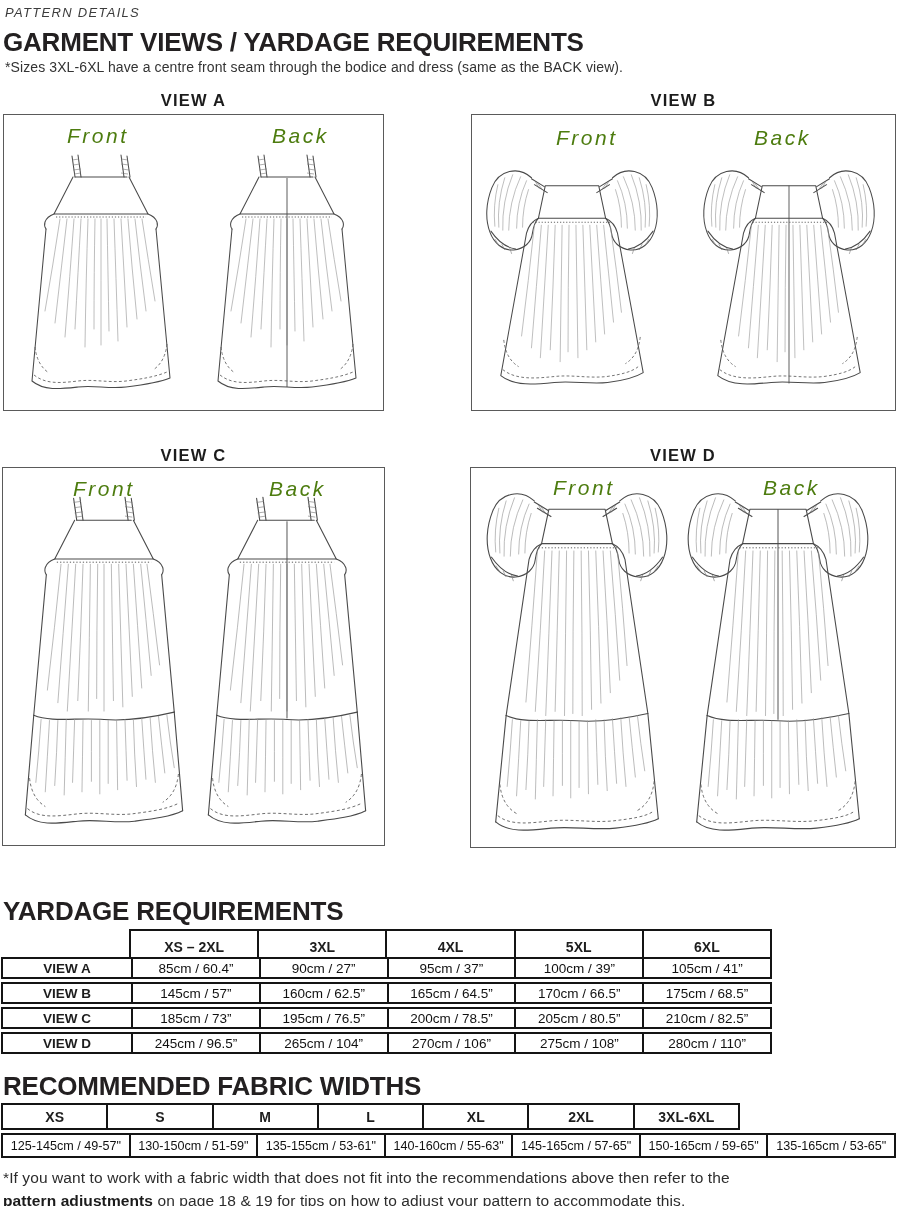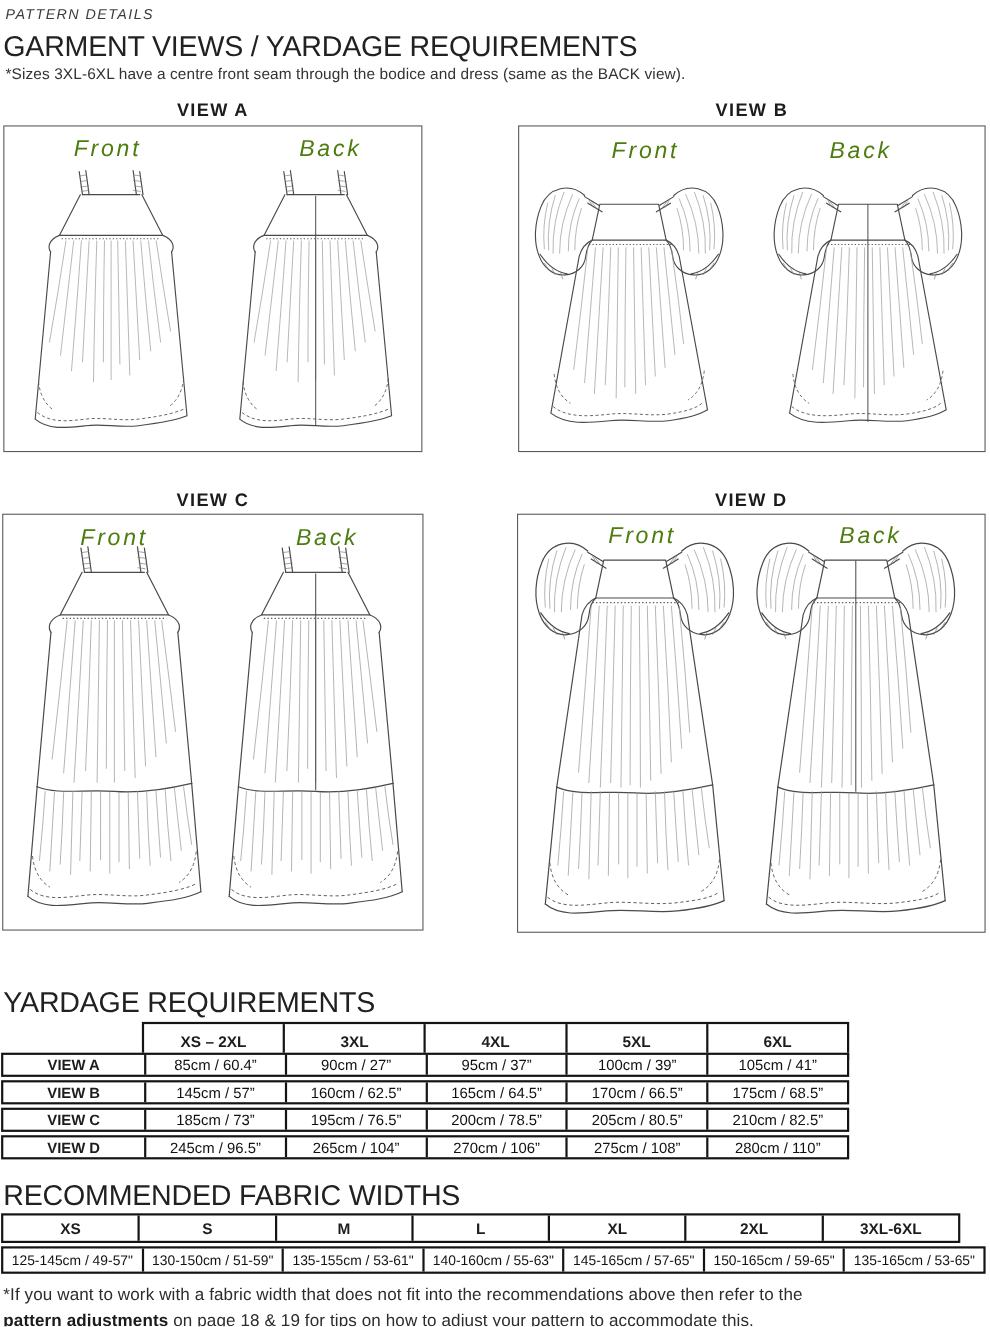--- a/index.html
+++ b/index.html
@@ -2,21 +2,21 @@
 <html><head>
 <meta charset="utf-8">
 <style>
   * { margin:0; padding:0; box-sizing:border-box; }
   html,body { background:#fff; }
   body { font-family:"Liberation Sans", sans-serif; color:#1d1d1d; }
   .page { position:relative; width:900px; height:1206px; background:#fff; overflow:hidden; }
 
   .eyebrow { position:absolute; left:5px; top:5px; font-size:13px; font-style:italic;
              letter-spacing:1.3px; color:#3c3c3c; font-weight:500; }
-  .h1 { position:absolute; left:3px; font-size:26px; font-weight:400; color:#232021;
+  .h1 { position:absolute; left:3px; font-size:26px; font-weight:700; color:#232021;
         letter-spacing:-0.2px; white-space:nowrap; }
   .h1.main { top:27px; }
   .h1.yardage { top:896px; }
   .h1.fabric { top:1071px; }
   .note { position:absolute; left:5px; top:59px; font-size:14px; color:#333; letter-spacing:0.1px; }
 
   .view-title { position:absolute; font-size:16.5px; font-weight:800; letter-spacing:1.2px;
                 color:#1c1c1c; text-align:center; }
   .view-box { position:absolute; border:1.5px solid #5a5a5a; background:#fff; }
   .garment-label { position:absolute; font-size:21px; font-style:italic; color:#4d7c0f;
@@ -217,21 +217,21 @@
     <div class="tcell tlabel" style="width:128px">VIEW D</div>
     <div class="tcell td" style="flex:1">245cm / 96.5”</div>
     <div class="tcell td" style="flex:1">265cm / 104”</div>
     <div class="tcell td" style="flex:1">270cm / 106”</div>
     <div class="tcell td" style="flex:1">275cm / 108”</div>
     <div class="tcell td" style="flex:1">280cm / 110”</div>
   </div>
 
   <div class="h1 fabric">RECOMMENDED FABRIC WIDTHS</div>
 
-  <div class="trow fab" style="left:1px;top:1103px;width:872px;height:27px">
+  <div class="trow fab" style="left:1px;top:1103px;width:739px;height:27px">
     <div class="tcell th" style="flex:1">XS</div>
     <div class="tcell th" style="flex:1">S</div>
     <div class="tcell th" style="flex:1">M</div>
     <div class="tcell th" style="flex:1">L</div>
     <div class="tcell th" style="flex:1">XL</div>
     <div class="tcell th" style="flex:1">2XL</div>
     <div class="tcell th" style="flex:1">3XL-6XL</div>
   </div>
 
   <div class="trow fab" style="left:1px;top:1133px;width:895px;height:25px">

